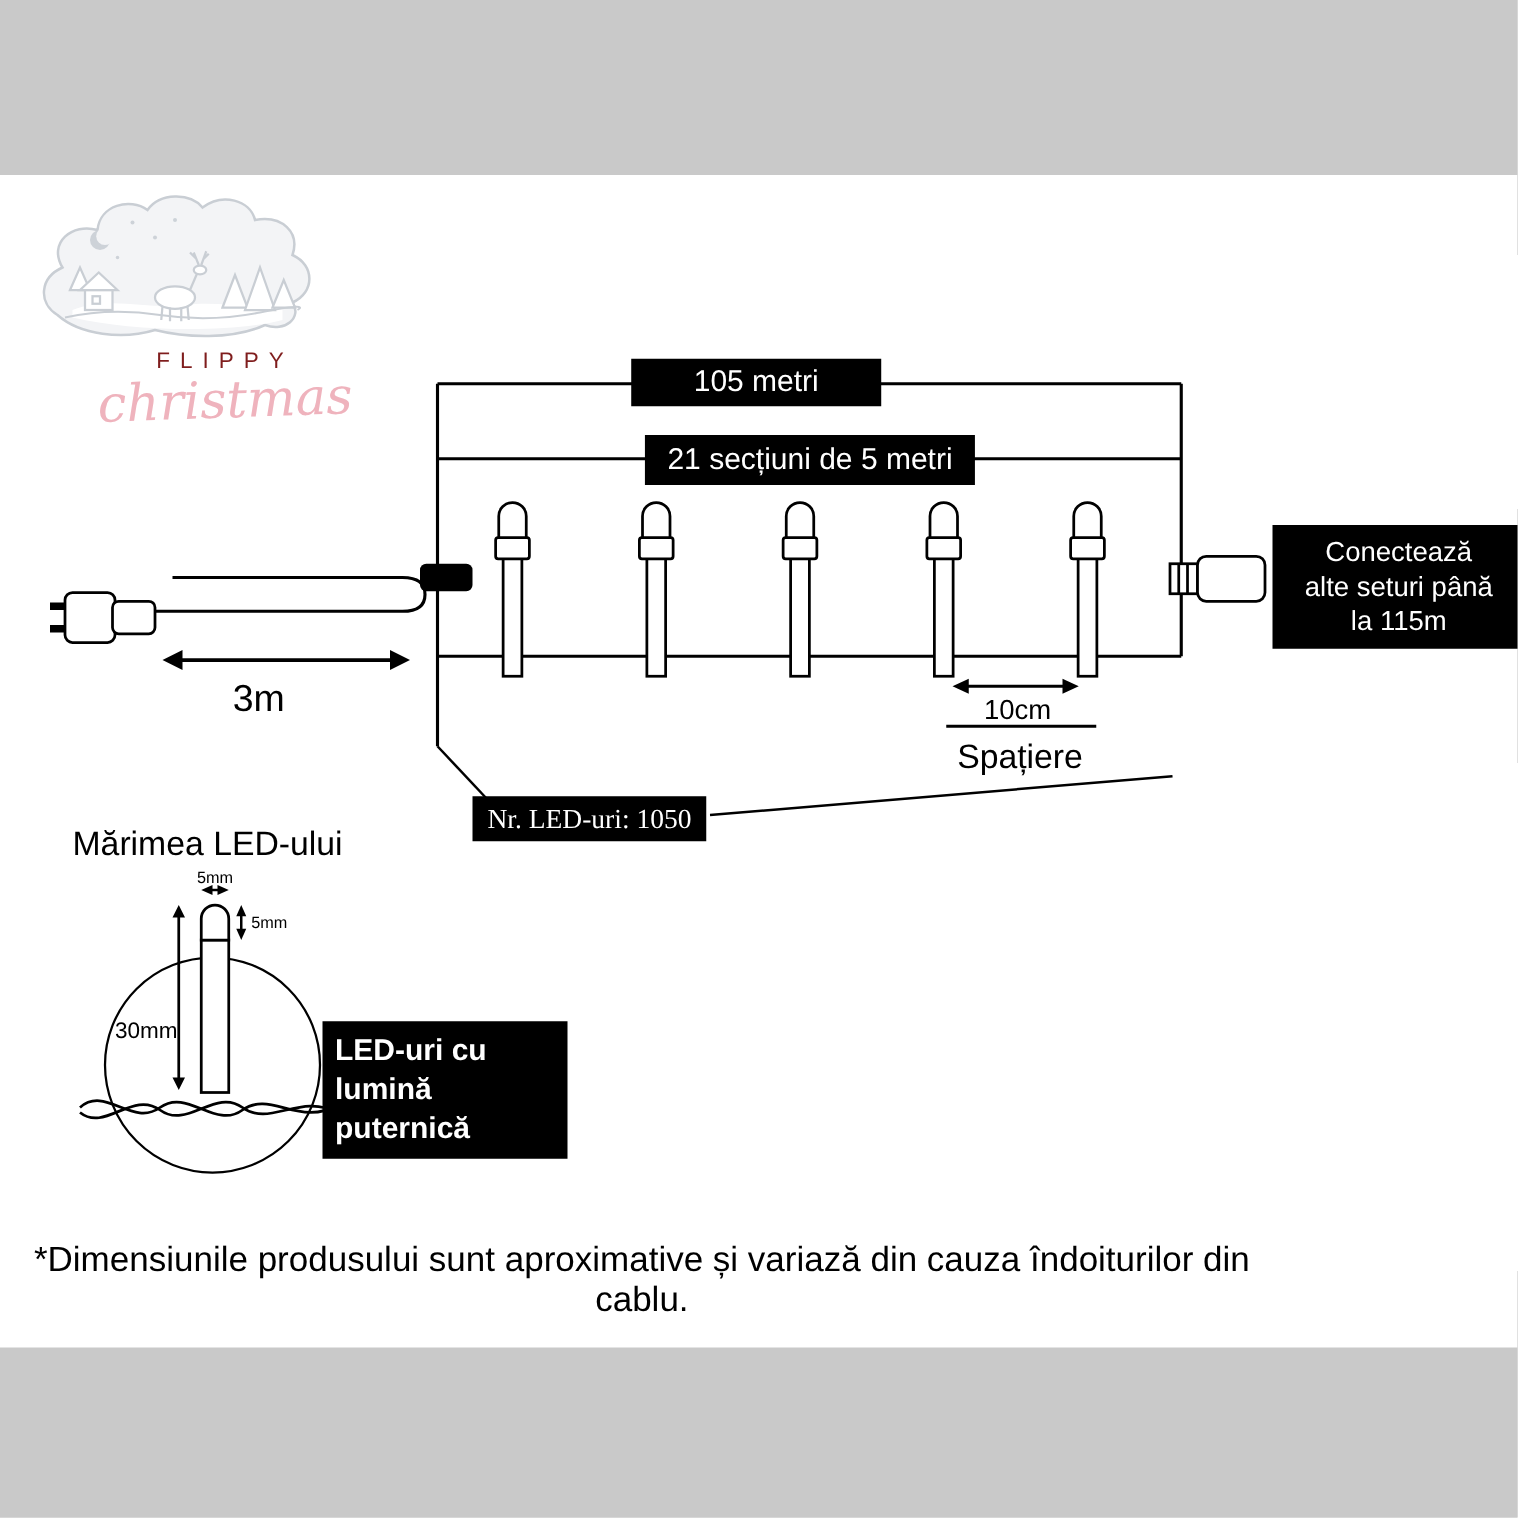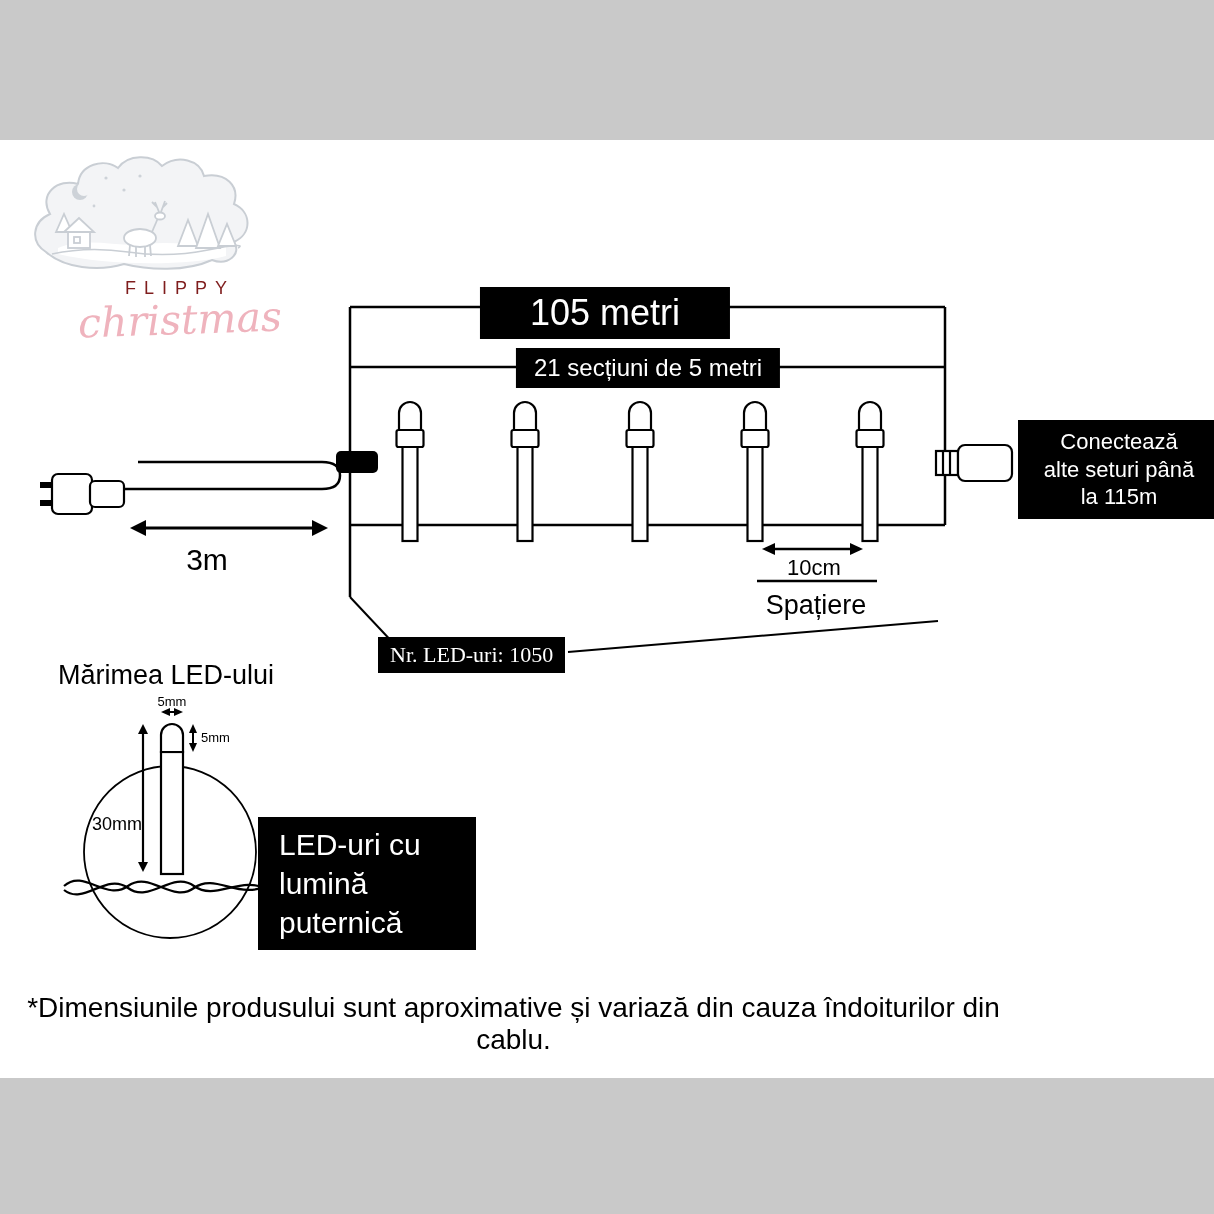--- a/index.html
+++ b/index.html
@@ -163,21 +163,21 @@
         <polygon points="143,724 138,734 148,734" stroke="none"></polygon>
         <polygon points="143,872 138,862 148,862" stroke="none"></polygon>
       </g>
       <g stroke="#000" stroke-width="2.2" fill="none">
         <path d="M 64 886 C 84 868 106 902 128 886 C 150 870 172 904 194 888 C 216 872 240 902 270 884"></path>
         <path d="M 64 890 C 84 906 106 872 128 888 C 150 904 172 870 194 886 C 216 902 240 874 270 890"></path>
       </g>
     </g>
   </svg>
 
-  <div class="labelbox center" style="left:605px;top:287px;font-size:36px;padding:5px 50px;">105 metri</div>
+  <div class="labelbox center" style="left:605px;top:287px;font-size:24px;padding:5px 50px;">105 metri</div>
 
   <div class="labelbox center" style="left:648px;top:348px;font-size:24px;padding:6px 18px;">21 secțiuni de 5 metri</div>
 
   <div class="labelbox" style="left:1018px;top:420px;width:152px;font-size:22px;line-height:1.25;padding:8px 25px;text-align:center;">Conectează alte seturi până la 115m</div>
 
   <div class="plain center" style="left:207px;top:543px;font-size:30px;">3m</div>
 
   <div class="plain center" style="left:814px;top:555px;font-size:22px;">10cm</div>
 
   <div class="plain center" style="left:816px;top:590px;font-size:27px;">Spațiere</div>
@@ -185,16 +185,16 @@
   <div class="labelbox" style="left:378px;top:637px;font-size:22px;padding:5px 12px;font-family:Liberation Serif, serif;">Nr. LED-uri: 1050</div>
 
   <div class="plain" style="left:58px;top:660px;font-size:27px;">Mărimea LED-ului</div>
 
   <div class="plain center" style="left:172px;top:694px;font-size:13px;">5mm</div>
 
   <div class="plain" style="left:201px;top:730px;font-size:13px;">5mm</div>
 
   <div class="plain" style="left:92px;top:814px;width:44px;text-align:right;font-size:18px;">30mm</div>
 
-  <div class="labelbox" style="left:258px;top:817px;width:176px;font-size:30px;line-height:1.3;padding:8px 21px;text-align:left;">LED-uri cu lumină puternică</div>
+  <div class="labelbox" style="left:258px;top:817px;width:176px;font-size:24px;line-height:1.3;padding:8px 10px;text-align:left;font-weight:bold;">LED-uri cu lumină puternică</div>
 
   <div class="footnote">*Dimensiunile produsului sunt aproximative și variază din cauza îndoiturilor din cablu.</div>
 </div>
 
 </body></html>

